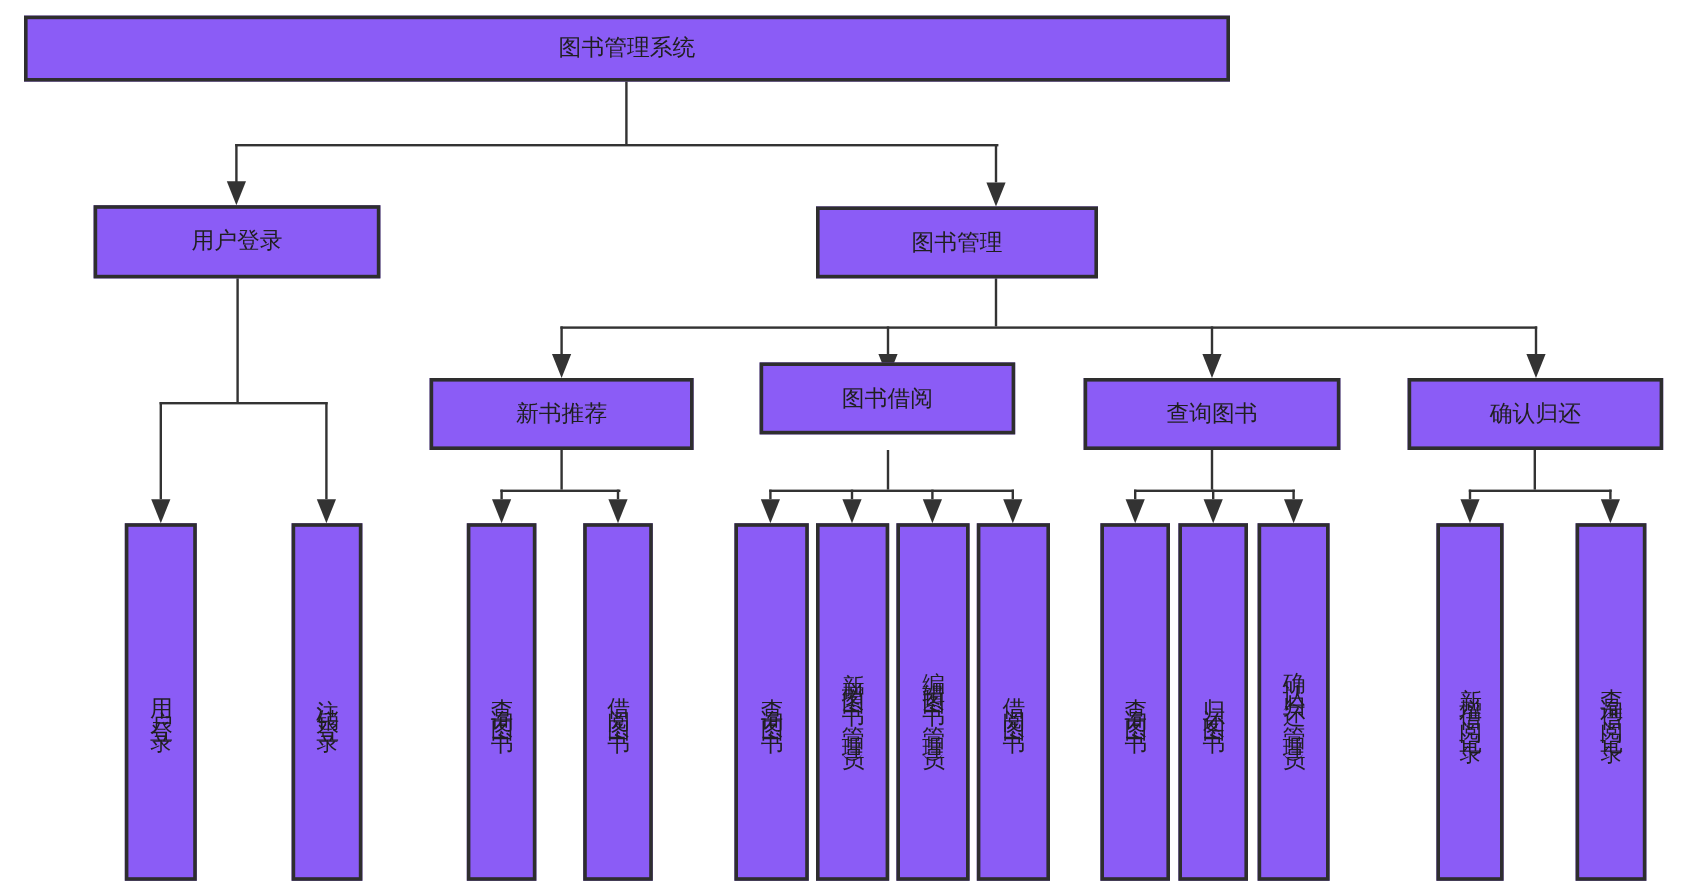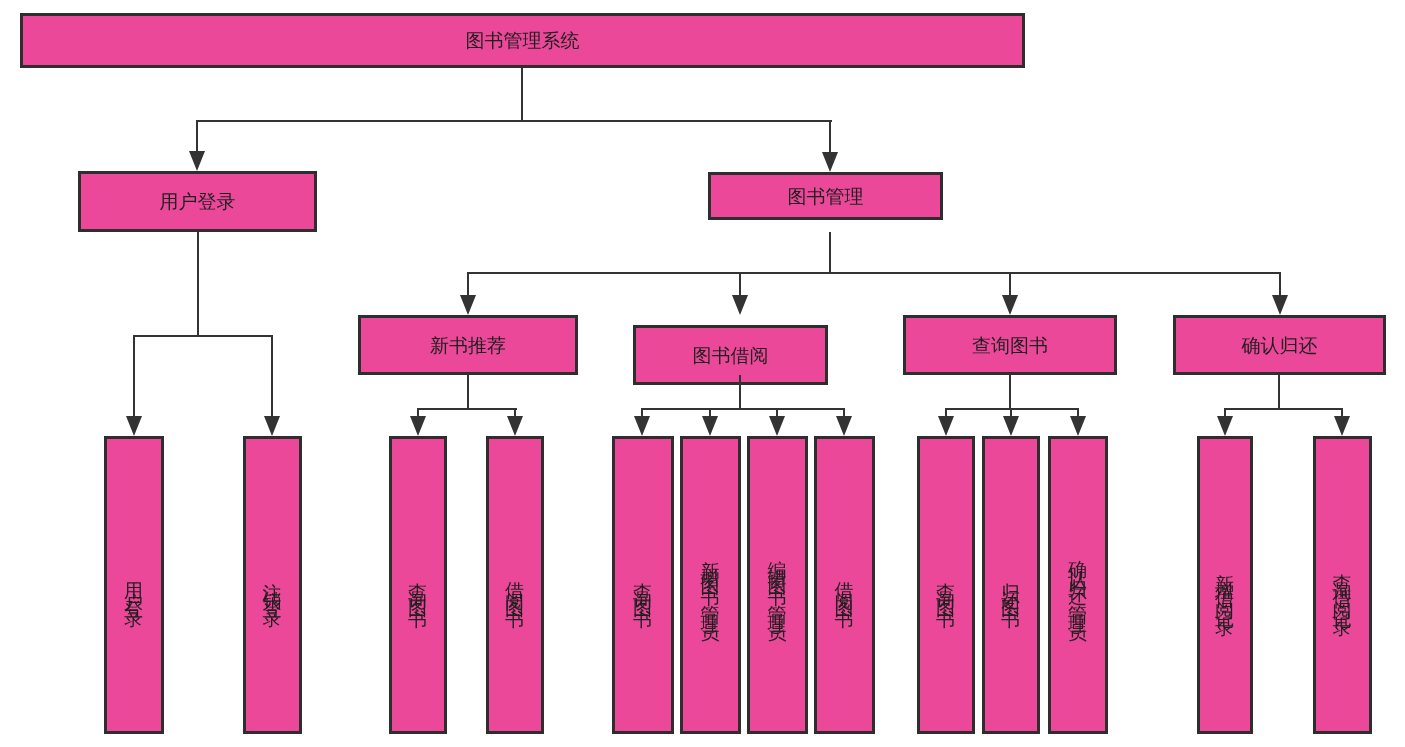--- a/index.html
+++ b/index.html
@@ -12,21 +12,21 @@
     position: relative;
     width: 1405px;
     height: 747px;
     background: #ffffff;
     overflow: hidden;
   }
   .box {
     position: absolute;
     box-sizing: border-box;
     border: 3px solid #2e2e2e;
-    background: #ec4899;
+    background: #8b5cf6;
     display: flex;
     align-items: center;
     justify-content: center;
     color: #1f1f1f;
     font-size: 19px;
     line-height: 1;
   }
   .box .lbl { white-space: nowrap; }
   .leaf .lbl {
     writing-mode: vertical-rl;
@@ -75,21 +75,21 @@
   <div class="vline" style="left:521px;top:68px;height:53px"></div>
   <div class="hline" style="left:196px;top:120px;width:636px"></div>
   <div class="vline" style="left:196px;top:120px;height:32px"></div>
   <div class="arrow" style="left:189px;top:151px"></div>
   <div class="vline" style="left:829px;top:120px;height:32px"></div>
   <div class="arrow" style="left:822px;top:152px"></div>
 
   <div class="box" style="left:78px;top:171px;width:239px;height:61px">
     <span class="lbl">用户登录</span>
   </div>
-  <div class="box" style="left:708px;top:172px;width:235px;height:48px">
+  <div class="box" style="left:680px;top:172px;width:235px;height:60px">
     <span class="lbl">图书管理</span>
   </div>
 
   <div class="vline" style="left:197px;top:232px;height:103px"></div>
   <div class="hline" style="left:133px;top:335px;width:140px"></div>
   <div class="vline" style="left:133px;top:335px;height:81px"></div>
   <div class="arrow" style="left:126px;top:416px"></div>
   <div class="vline" style="left:271px;top:335px;height:81px"></div>
   <div class="arrow" style="left:264px;top:416px"></div>
 
@@ -100,21 +100,21 @@
   <div class="vline" style="left:739px;top:272px;height:23px"></div>
   <div class="arrow" style="left:732px;top:295px"></div>
   <div class="vline" style="left:1009px;top:272px;height:23px"></div>
   <div class="arrow" style="left:1002px;top:295px"></div>
   <div class="vline" style="left:1279px;top:272px;height:23px"></div>
   <div class="arrow" style="left:1272px;top:295px"></div>
 
   <div class="box" style="left:358px;top:315px;width:220px;height:60px">
     <span class="lbl">新书推荐</span>
   </div>
-  <div class="box" style="left:633px;top:325px;width:195px;height:60px">
+  <div class="box" style="left:633px;top:302px;width:213px;height:60px">
     <span class="lbl">图书借阅</span>
   </div>
   <div class="box" style="left:903px;top:315px;width:214px;height:60px">
     <span class="lbl">查询图书</span>
   </div>
   <div class="box" style="left:1173px;top:315px;width:213px;height:60px">
     <span class="lbl">确认归还</span>
   </div>
 
   <div class="vline" style="left:467px;top:375px;height:33px"></div>

